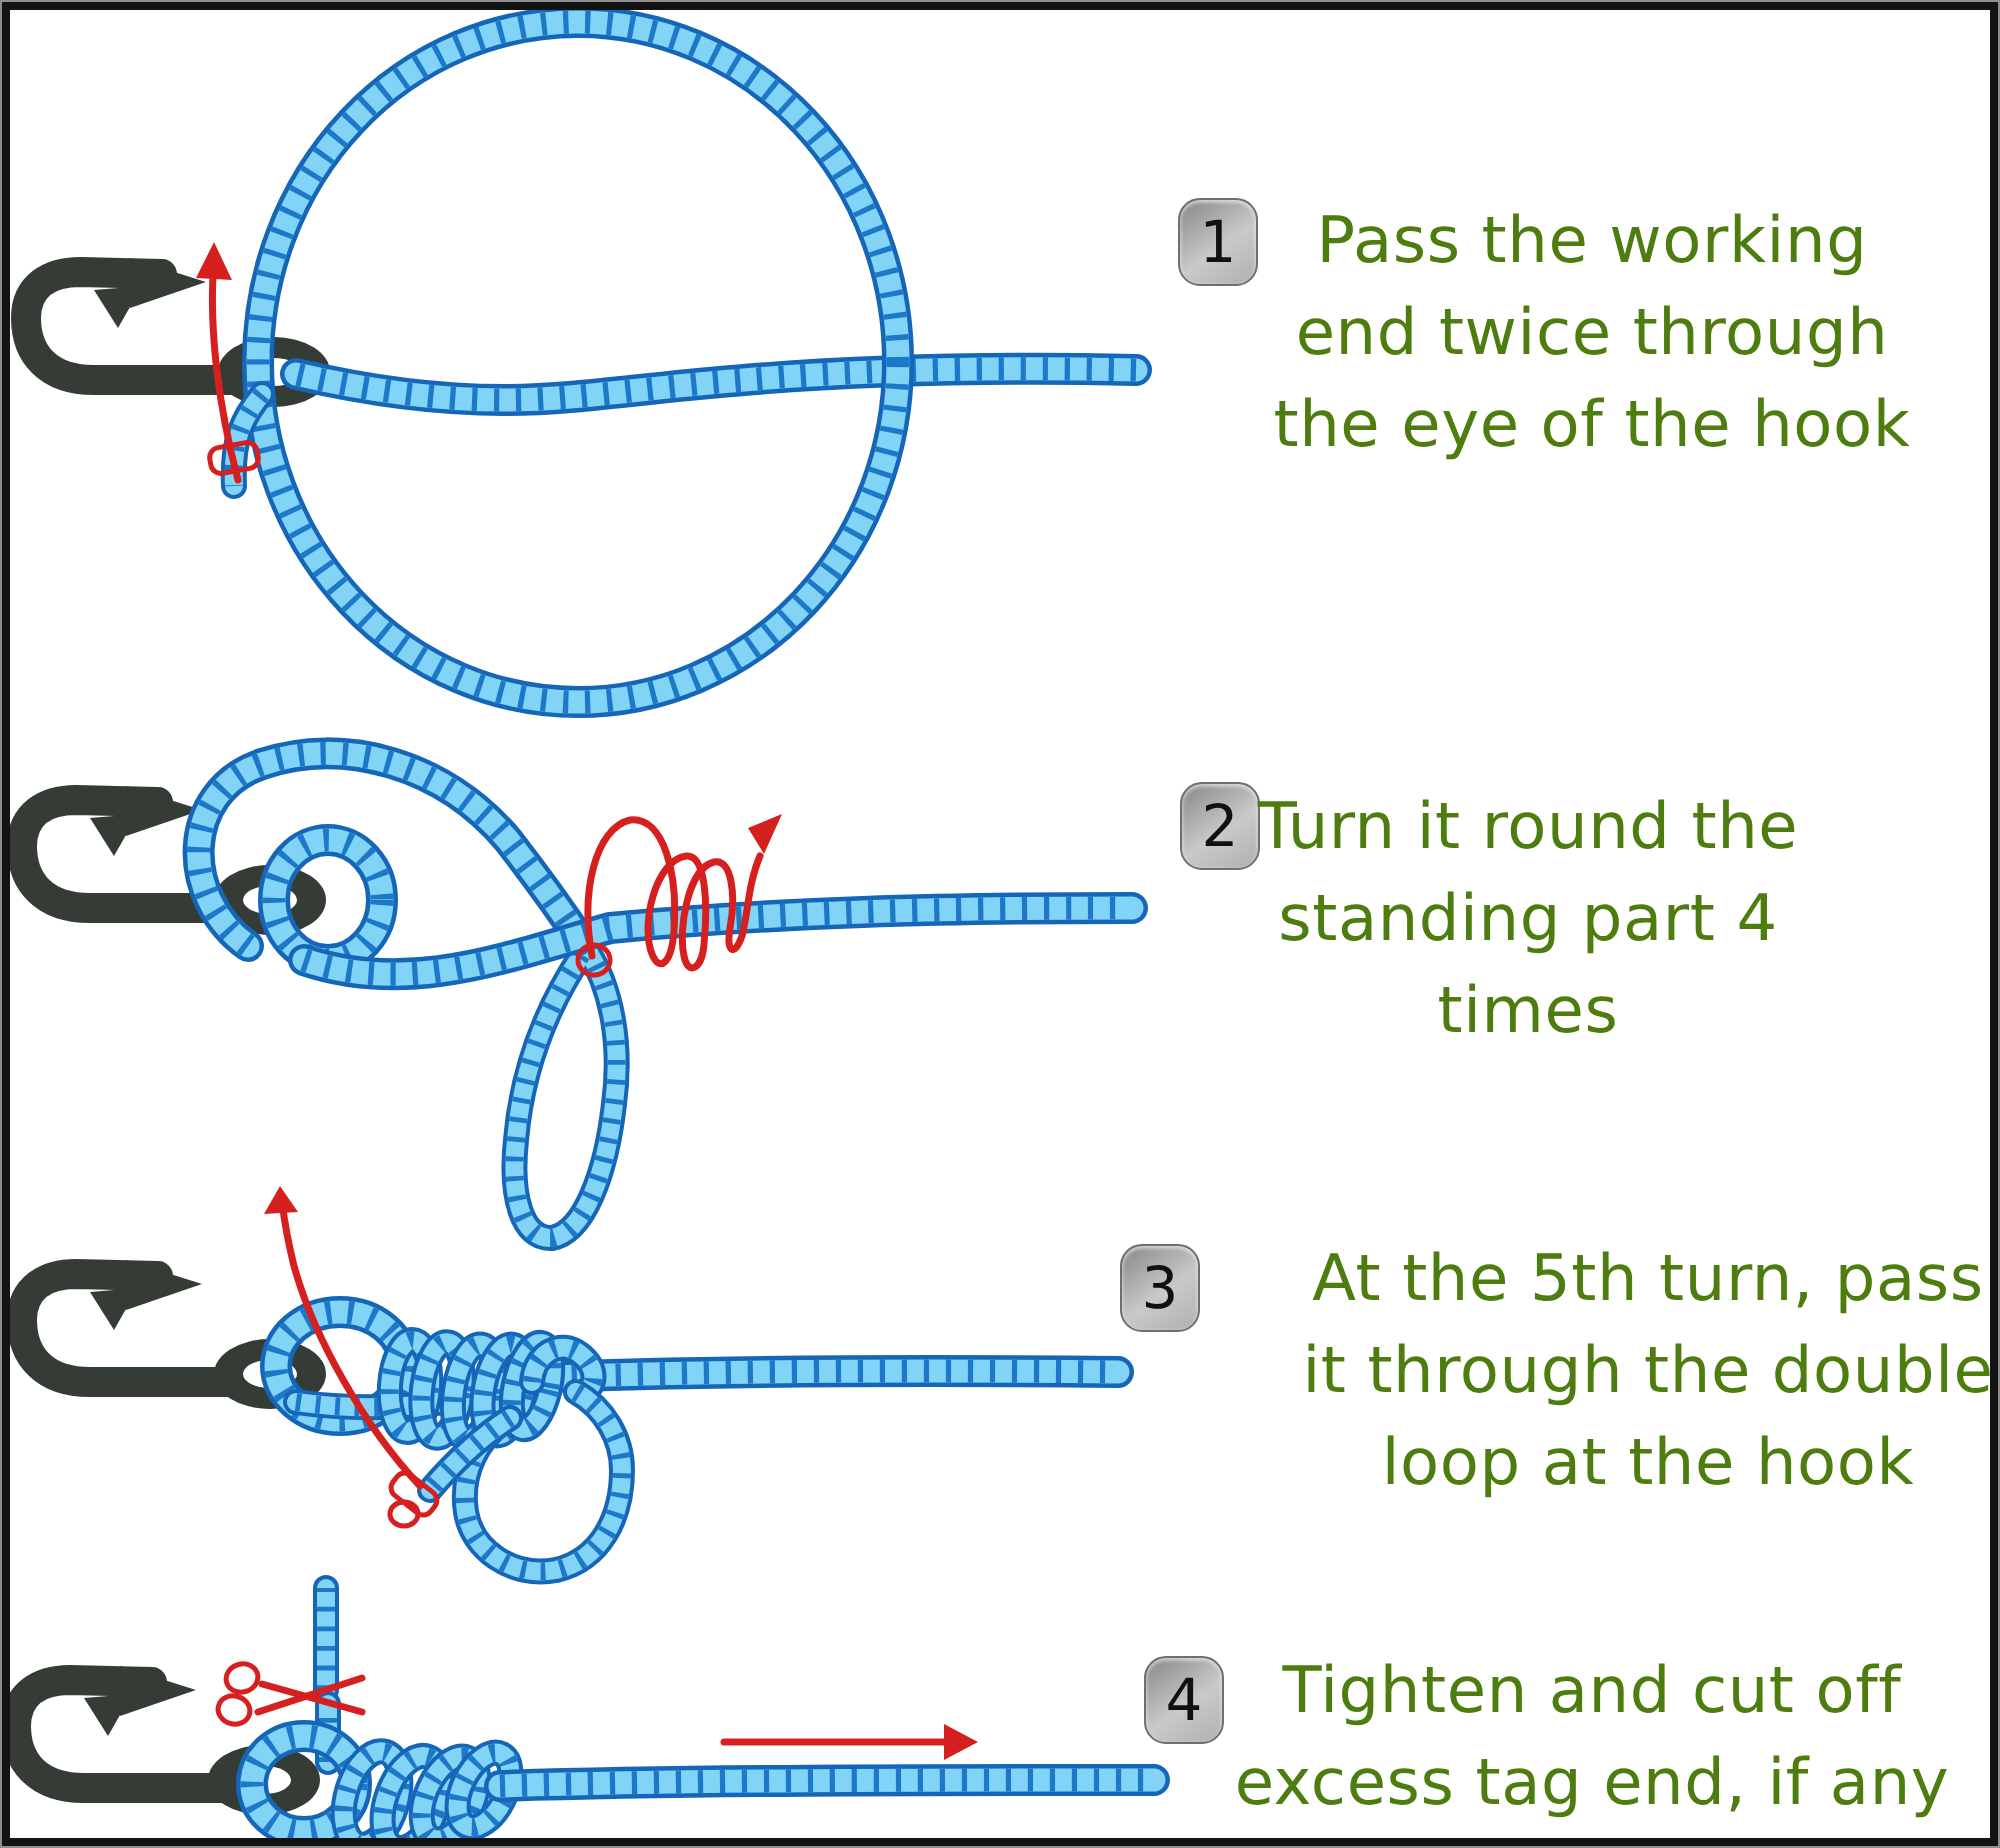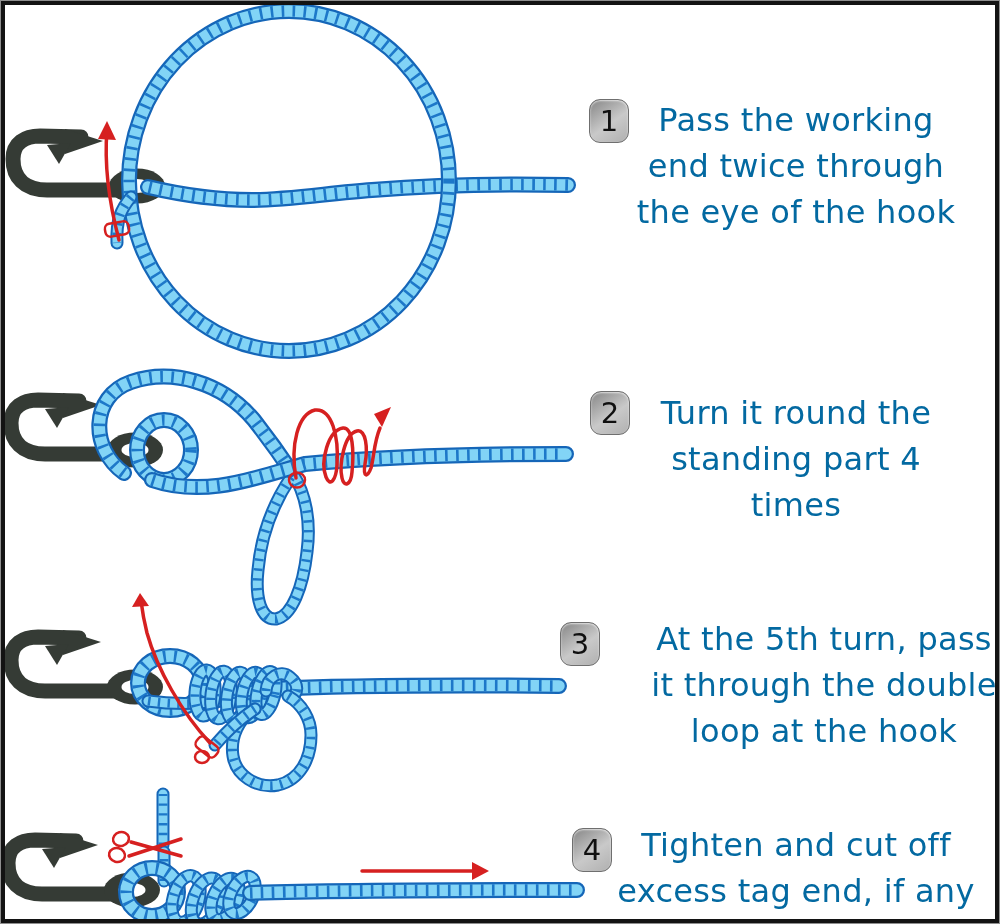--- a/index.html
+++ b/index.html
@@ -16,21 +16,21 @@
   .rope-f{fill:none;stroke:#82d4f6;stroke-width:11.5;stroke-linecap:round;}
   .rope-d{fill:none;stroke:#1d78c9;stroke-width:11.5;stroke-dasharray:2.6 8.4;stroke-linecap:butt;}
   .thin .rope-o{stroke-width:13;}
   .thin .rope-f{stroke-width:9;}
   .thin .rope-d{stroke-width:9;stroke-dasharray:2.4 7.4;}
 
   .red{stroke:#d62020;fill:none;stroke-linecap:round;}
   .redfill{fill:#d62020;stroke:none;}
 
   .caption{
-    position:absolute;color:#0369a1;font-size:32px;line-height:46px;
+    position:absolute;color:#4d7c0f;font-size:32px;line-height:46px;
     text-align:center;white-space:pre-line;letter-spacing:.3px;z-index:10;
   }
   .badge{
     position:absolute;width:38px;height:42px;border-radius:11px;
     background:linear-gradient(145deg,#868686,#c9c9c9 55%,#b0b0b0);
     border:1px solid #6f6f6f;color:#101010;font-size:29px;
     display:flex;align-items:center;justify-content:center;
     box-shadow:inset 0 1px 2px rgba(255,255,255,.7);z-index:10;
   }
 </style>
@@ -245,21 +245,21 @@
 <div class="badge" style="left:589px;top:99px">
     <span>1</span>
   </div>
 <div class="caption" style="left:600px;top:97px;width:392px">Pass the working
 end twice through
 the eye of the hook</div>
 
 <div class="badge" style="left:590px;top:391px">
     <span>2</span>
   </div>
-<div class="caption" style="left:600px;top:390px;width:392px">Turn it round the
+<div class="caption" style="left:568px;top:390px;width:392px">Turn it round the
 standing part 4
 times</div>
 
 <div class="badge" style="left:560px;top:622px">
     <span>3</span>
   </div>
 <div class="caption" style="left:622px;top:616px;width:404px">At the 5th turn, pass
 it through the double
 loop at the hook</div>
 

